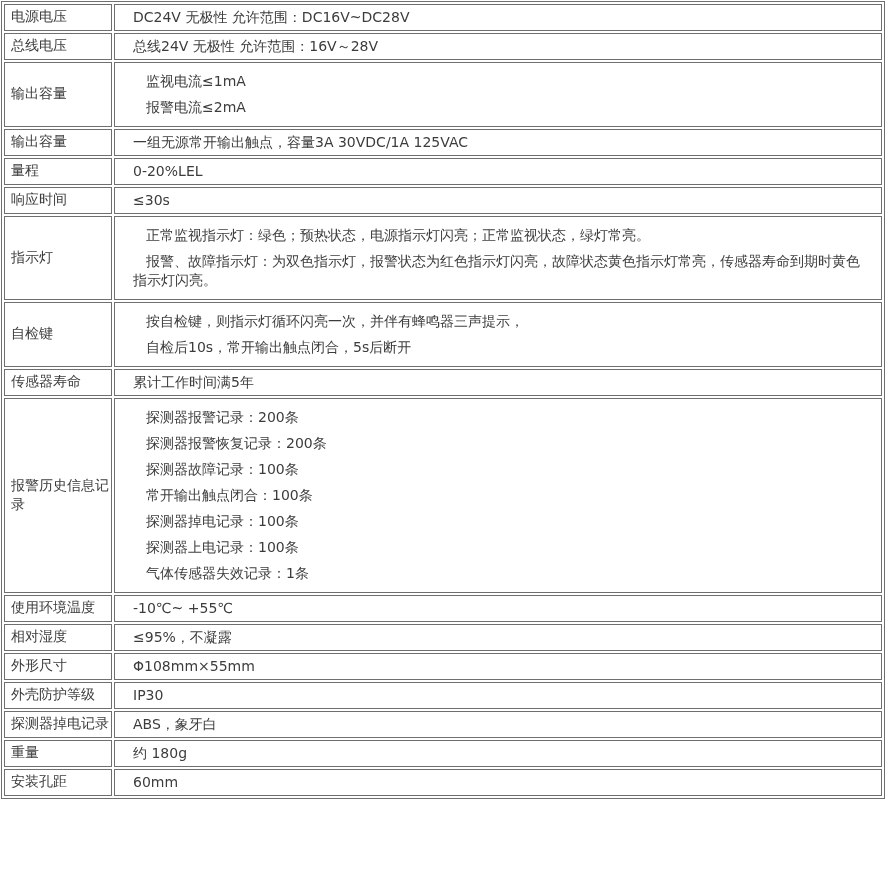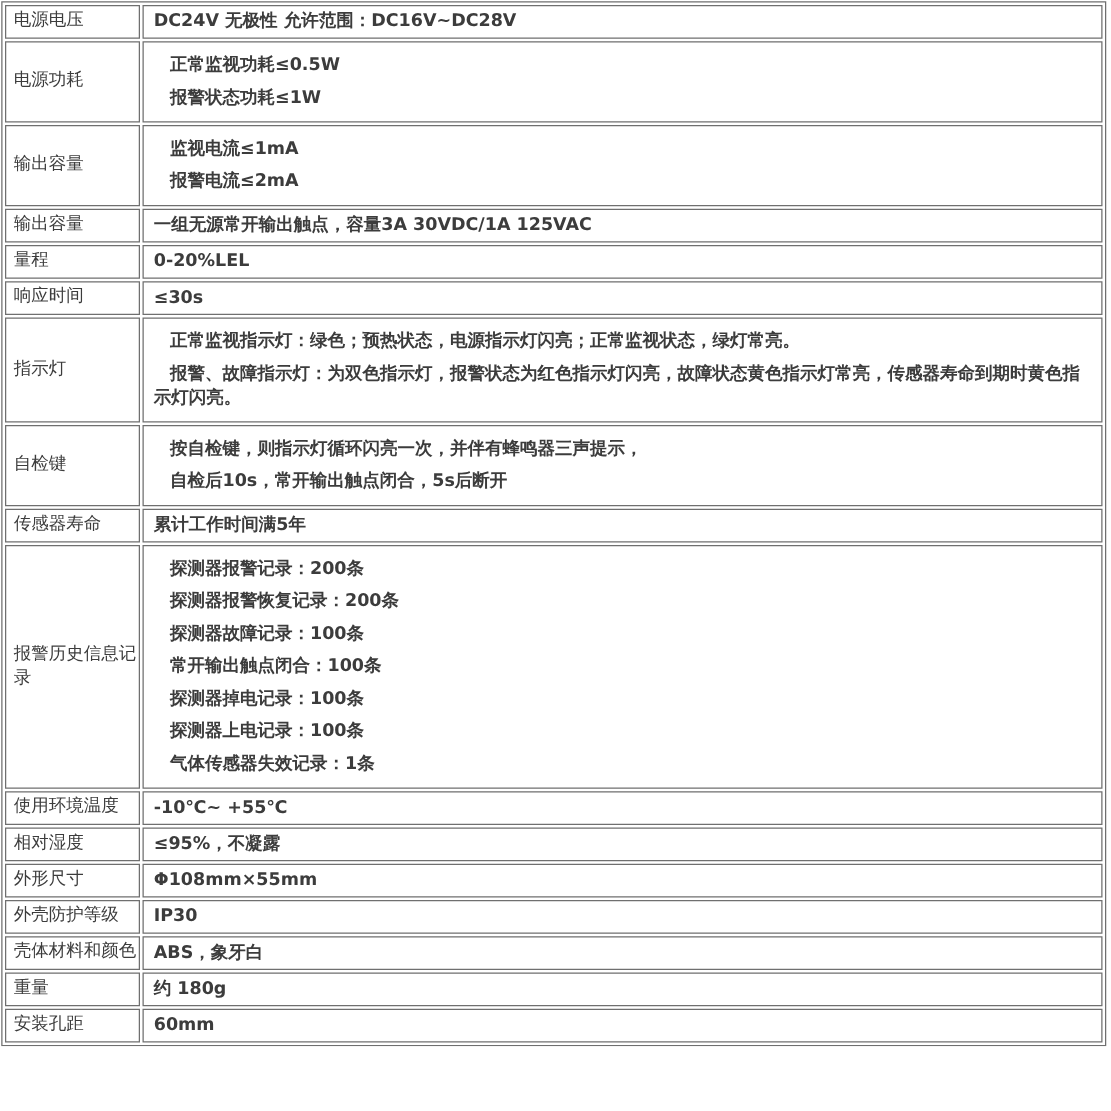--- a/index.html
+++ b/index.html
@@ -28,23 +28,22 @@
     font-size: 14px;
     vertical-align: middle;
     background: #ffffff;
   }
   td.label {
     padding: 2px 2px 4px 6px;
     line-height: 19px;
     word-break: break-all;
   }
   td.value {
-    padding: 2px 8px;
+    padding: 2px 18px;
     line-height: 19px;
-    font-weight: bold;
   }
   td.value p.para {
     margin: 7px 0;
     line-height: 19px;
   }
   td.value p.indent {
     text-indent: 13px;
   }
 </style>
 </head>
@@ -55,25 +54,22 @@
     <colgroup>
       <col class="c1">
       <col class="c2">
     </colgroup>
     <tbody>
         <tr>
           <td class="label">电源电压</td>
           <td class="value">DC24V 无极性 允许范围：DC16V~DC28V</td>
         </tr>
         <tr>
-          <td class="label">电源功耗</td>
-          <td class="value">
-            <p class="para indent">正常监视功耗≤0.5W</p>
-            <p class="para indent">报警状态功耗≤1W</p>
-          </td>
+          <td class="label">总线电压</td>
+          <td class="value">总线24V 无极性 允许范围：16V～28V</td>
         </tr>
         <tr>
           <td class="label">输出容量</td>
           <td class="value">
             <p class="para indent">监视电流≤1mA</p>
             <p class="para indent">报警电流≤2mA</p>
           </td>
         </tr>
         <tr>
           <td class="label">输出容量</td>
@@ -127,21 +123,21 @@
         </tr>
         <tr>
           <td class="label">外形尺寸</td>
           <td class="value">Φ108mm×55mm</td>
         </tr>
         <tr>
           <td class="label">外壳防护等级</td>
           <td class="value">IP30</td>
         </tr>
         <tr>
-          <td class="label">壳体材料和颜色</td>
+          <td class="label">探测器掉电记录</td>
           <td class="value">ABS，象牙白</td>
         </tr>
         <tr>
           <td class="label">重量</td>
           <td class="value">约 180g</td>
         </tr>
         <tr>
           <td class="label">安装孔距</td>
           <td class="value">60mm</td>
         </tr>

